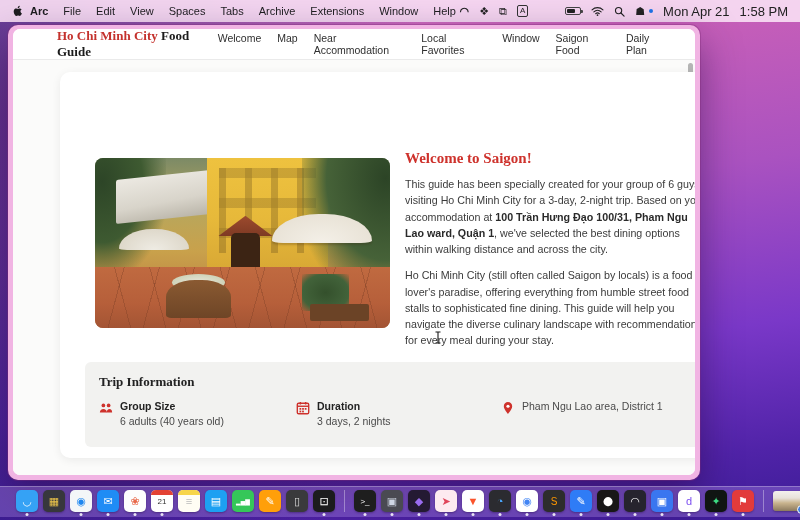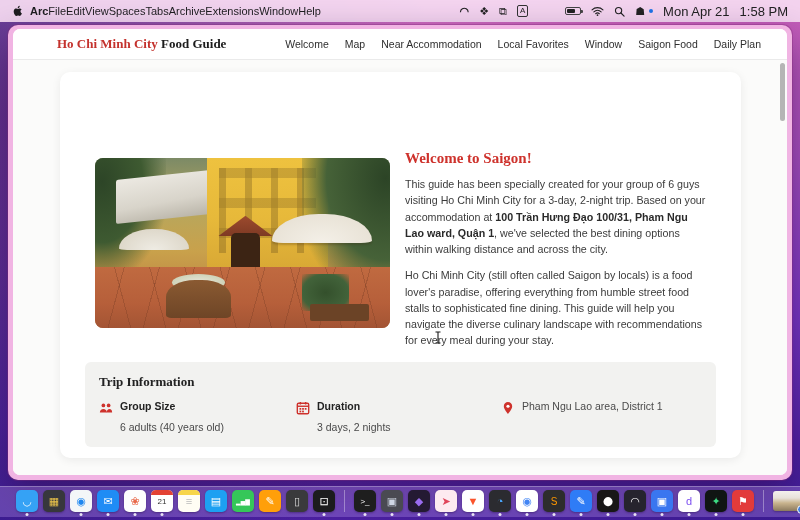--- a/index.html
+++ b/index.html
@@ -14,36 +14,36 @@
   }
 
   
   .menubar {
     position:absolute; top:0; left:0; right:0; height:22px;
     background:rgba(246,219,242,.94);
     display:flex; align-items:center; padding:0 12px;
     font-size:11px; color:#1d1d1f;
   }
   .menubar .apple { width:12px; height:12px; margin-right:6px; }
-  .menu-items { display:flex; align-items:center; }
+  .menu-items { display:flex; gap:15px; align-items:center; }
   .menu-items span { cursor:default; }
   .menu-items span:first-child { font-weight:bold; }
   .status { margin-left:auto; display:flex; align-items:center; gap:10px; font-size:10px; color:#222; }
   .glyph-icon { font-size:11px; line-height:1; }
   .input-a { border:1px solid #333; border-radius:2px; font-size:8px; padding:0 2px; line-height:10px; }
   .abc { font-size:7.5px; letter-spacing:.5px;margin-top:32px; }
   .battery { position:relative; width:16px; height:8px; border:1px solid #444; border-radius:2px; }
   .battery::after { content:""; position:absolute; right:-3px; top:2px; width:2px; height:3px; background:#444; border-radius:0 1px 1px 0; }
   .battery i { position:absolute; left:1px; top:1px; bottom:1px; width:55%; background:#222; border-radius:1px; }
   .avatar-dot { width:4px; height:4px; border-radius:50%; background:#1a73e8; margin-left:-6px; }
   .clock { font-size:13px; }
 
   
   .window {
-    position:absolute; left:8px; top:25px; width:784px; height:455px;
+    position:absolute; left:8px; top:25px; width:692px; height:455px;
     background:#f1b4e3; border-radius:10px; padding:4px 5px 5px 5px;
     box-shadow:0 0 0 1px rgba(130,40,120,.35), 0 16px 38px rgba(40,8,66,.5);
   }
   .window-inner { width:100%; height:100%; background:#fff; border-radius:7px; overflow:hidden; display:flex; flex-direction:column; }
 
   .site-header {
     height:31px; flex:0 0 31px; background:#fff; border-bottom:1px solid #eaeaea;
     display:flex; align-items:center; justify-content:space-between; padding:0 26px 0 44px;
   }
   .brand { font-family:"Liberation Serif", serif; font-weight:bold; font-size:13px; color:#1c1c1c; cursor:default; }
@@ -96,21 +96,21 @@
   .welcome-col b { color:#2a2a2a; }
   .protip-label { color:#ce322c; font-weight:bold; }
 
   
   .trip { position:absolute; left:25px; top:290px; width:631px; height:85px; background:#f2f2f0; border-radius:6px; padding:12px 14px 0 14px; }
   .trip-title { font-family:"Liberation Serif", serif; font-weight:bold; font-size:13px; color:#222; margin-bottom:10px; }
   .trip-row { display:flex; }
   .trip-item { display:flex; gap:7px; align-items:flex-start; }
   .trip-item.c1 { width:197px; } .trip-item.c2 { width:205px; } .trip-item.c3 { flex:1; }
   .trip-ic { width:14px; height:14px; flex:0 0 14px; margin-top:1px; }
-  .trip-label { font-size:10.5px; font-weight:bold; color:#222; margin-bottom:9px; }
+  .trip-label { font-size:10.5px; font-weight:bold; color:#222; margin-bottom:3px; }
   .trip-value { font-size:10.5px; color:#4a4a4a; }
 
   
   .cursor { position:absolute; left:421px; top:271px; width:8px; height:13px; pointer-events:none; }
 
   
   .dock {
     position:absolute; left:0; right:0; bottom:3px; height:31px;
     background:rgba(185,150,235,.32); border-top:1px solid rgba(255,255,255,.28);
     display:flex; align-items:center; padding:0 10px 2px 16px; gap:5px;

